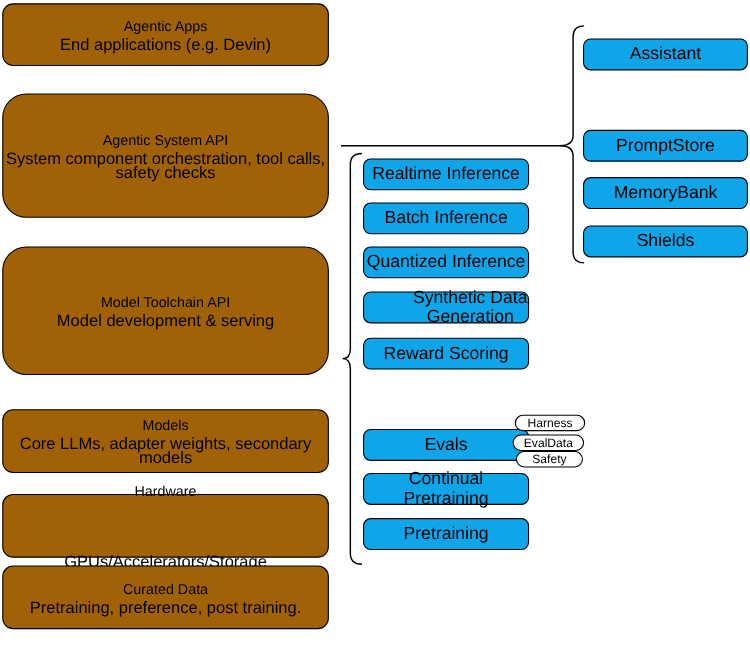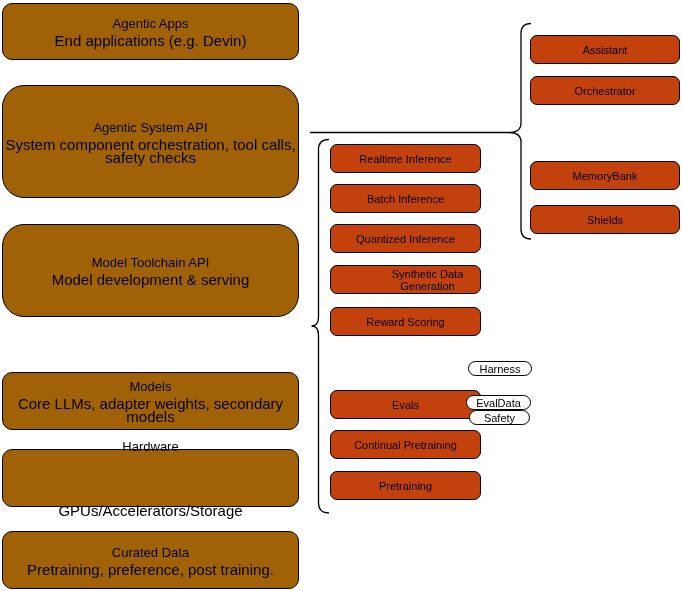--- a/index.html
+++ b/index.html
@@ -29,26 +29,26 @@
   .bigbox .title { font-size: 13px; line-height: 16px; }
   .bigbox .subtitle { font-size: 15px; line-height: 13px; margin-top: 2px; }
   .node {
     position: absolute;
     left: 330px;
     width: 151px;
     height: 29px;
     box-sizing: border-box;
     border: 1.4px solid #000000;
     border-radius: 7px;
-    background: #c2410c;
+    background: #0ea5e9;
     display: flex;
     align-items: center;
     justify-content: center;
     text-align: center;
-    font-size: 11px;
+    font-size: 16px;
     z-index: 2;
   }
   .rnode { left: 530px; width: 150px; }
   .pill {
     position: absolute;
     box-sizing: border-box;
     border: 1.3px solid #000000;
     border-radius: 9px;
     background: #ffffff;
     display: flex;
@@ -78,48 +78,48 @@
   </svg>
 
   <div class="bigbox" style="top:3px;height:57px;border-radius:10px;">
     <div class="title">Agentic Apps</div>
     <div class="subtitle">End applications (e.g. Devin)</div>
   </div>
   <div class="bigbox" style="top:85px;height:113px;border-radius:22px;">
     <div class="title">Agentic System API</div>
     <div class="subtitle">System component orchestration, tool calls, safety checks</div>
   </div>
-  <div class="bigbox" style="top:224px;height:93px;border-radius:22px;">
+  <div class="bigbox" style="top:224px;height:117px;border-radius:22px;">
     <div class="title">Model Toolchain API</div>
     <div class="subtitle">Model development &amp; serving</div>
   </div>
   <div class="bigbox" style="top:372px;height:58px;border-radius:10px;">
     <div class="title">Models</div>
     <div class="subtitle">Core LLMs, adapter weights, secondary models</div>
   </div>
   <div class="bigbox" style="top:449px;height:58px;border-radius:10px;gap:47px;">
     <div class="title">Hardware</div>
     <div class="subtitle">GPUs/Accelerators/Storage</div>
   </div>
-  <div class="bigbox" style="top:531px;height:58px;border-radius:10px;">
+  <div class="bigbox" style="top:514px;height:58px;border-radius:10px;">
     <div class="title">Curated Data</div>
     <div class="subtitle">Pretraining, preference, post training.</div>
   </div>
 
   <div class="node" style="top:144px;">Realtime Inference</div>
   <div class="node" style="top:184px;">Batch Inference</div>
   <div class="node" style="top:224px;">Quantized Inference</div>
   <div class="node" style="top:265px;padding-left:44px;">Synthetic Data Generation</div>
   <div class="node" style="top:307px;">Reward Scoring</div>
   <div class="node" style="top:390px;">Evals</div>
   <div class="node" style="top:430px;text-align:center;">Continual Pretraining</div>
   <div class="node" style="top:471px;">Pretraining</div>
 
-  <div class="pill" style="left:468px;top:361px;width:64px;height:15px;">Harness</div>
+  <div class="pill" style="left:468px;top:377px;width:64px;height:15px;">Harness</div>
   <div class="pill" style="left:466px;top:395px;width:65px;height:15px;">EvalData</div>
   <div class="pill" style="left:469px;top:410px;width:61px;height:15px;">Safety</div>
 
   <div class="node rnode" style="top:35px;">Assistant</div>
-  <div class="node rnode" style="top:76px;">Orchestrator</div>
+  <div class="node rnode" style="top:118px;">PromptStore</div>
   <div class="node rnode" style="top:161px;">MemoryBank</div>
   <div class="node rnode" style="top:205px;">Shields</div>
 
 </div>
 
 </body></html>

